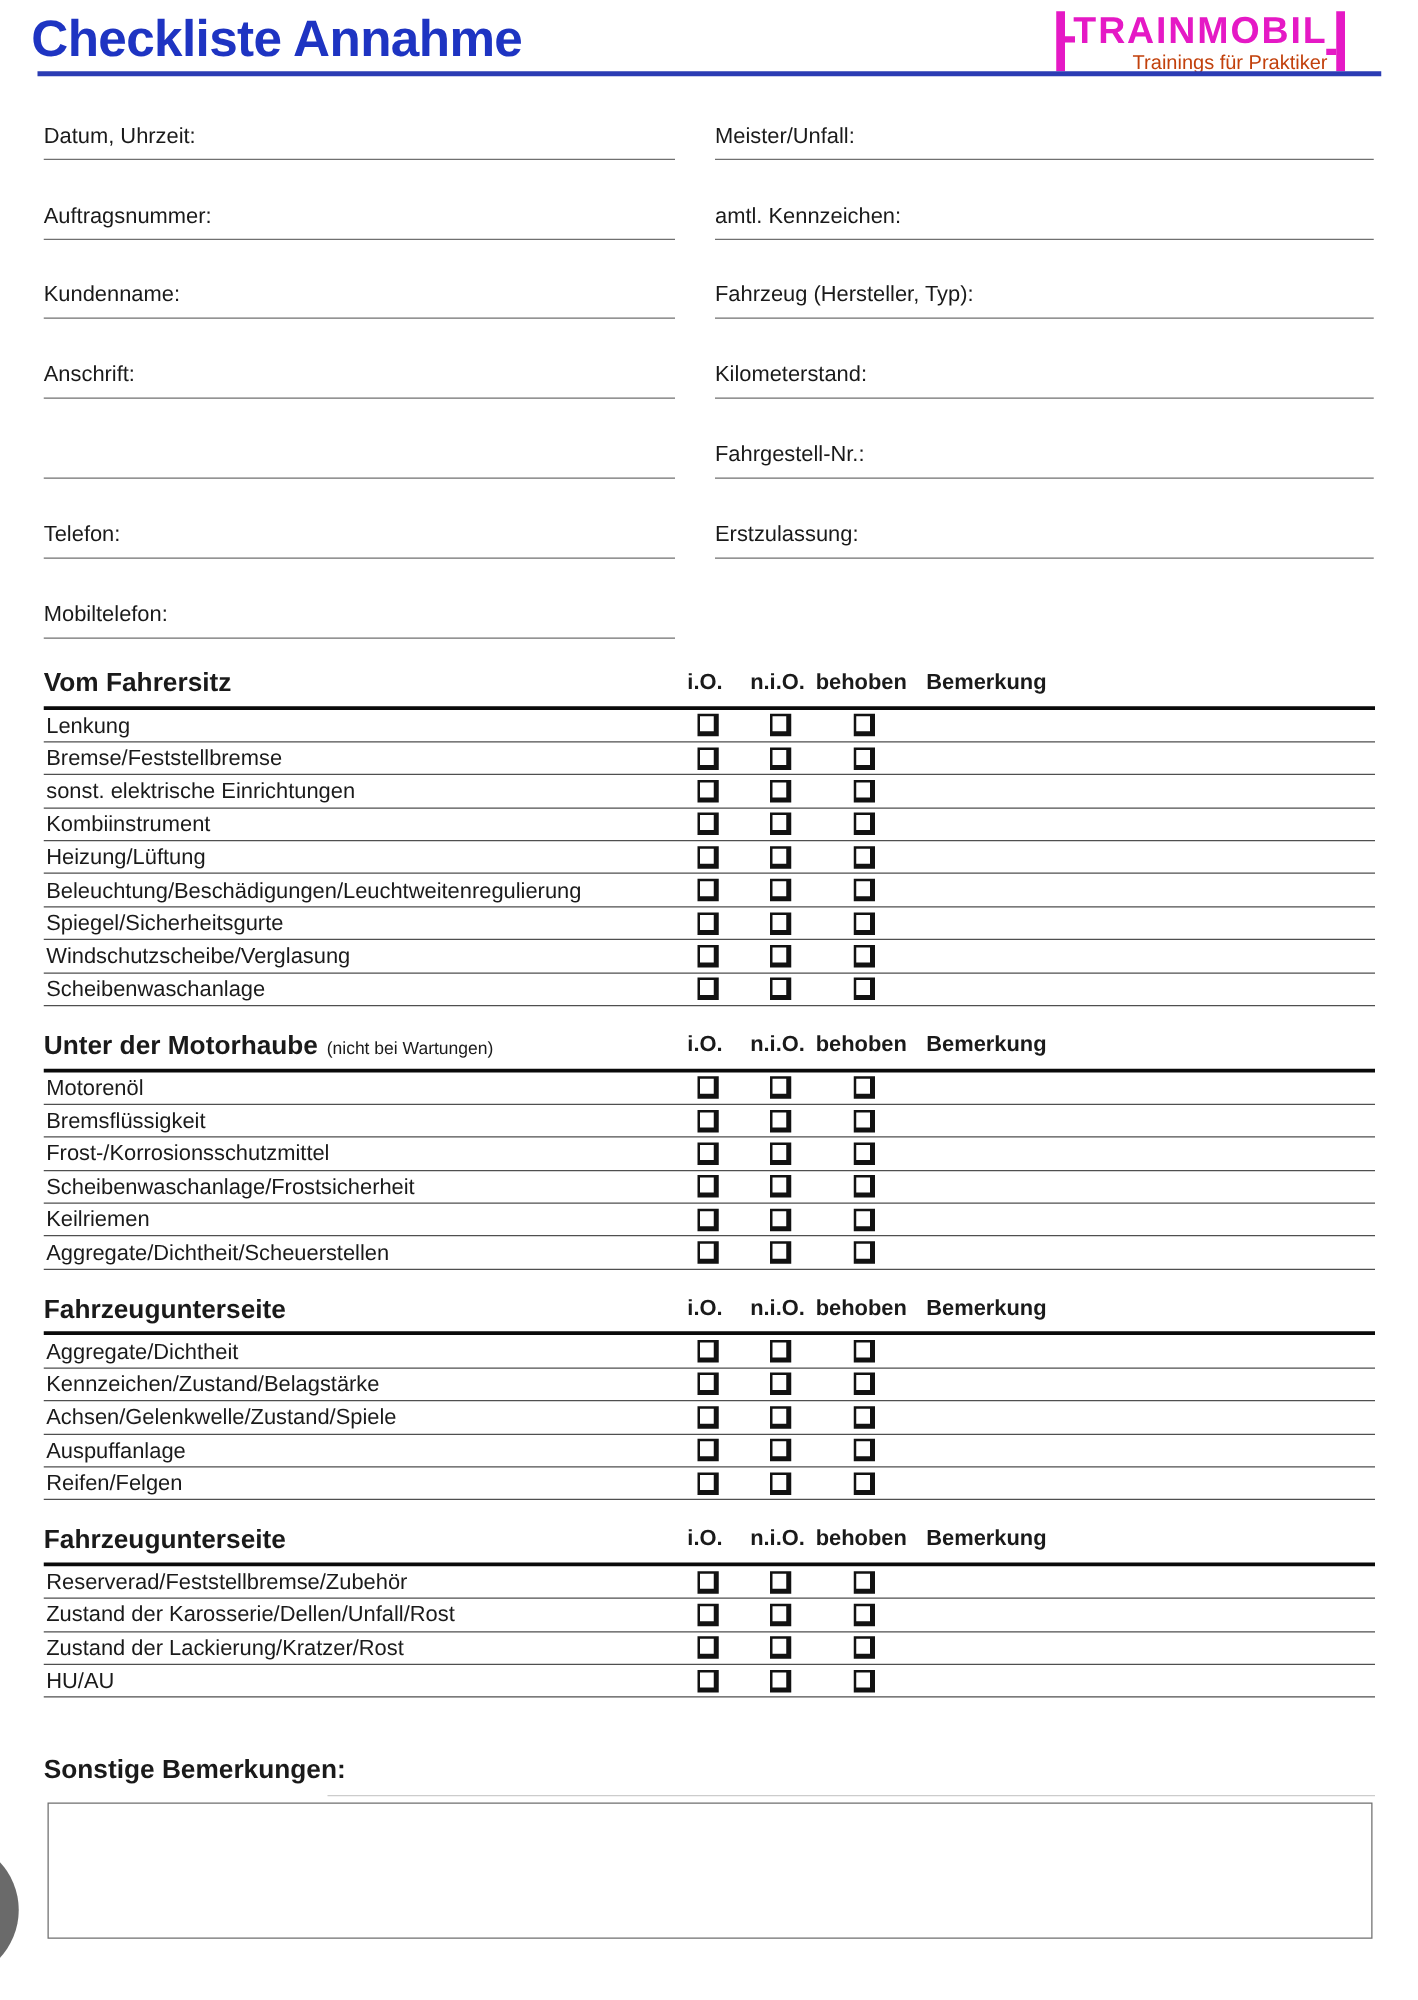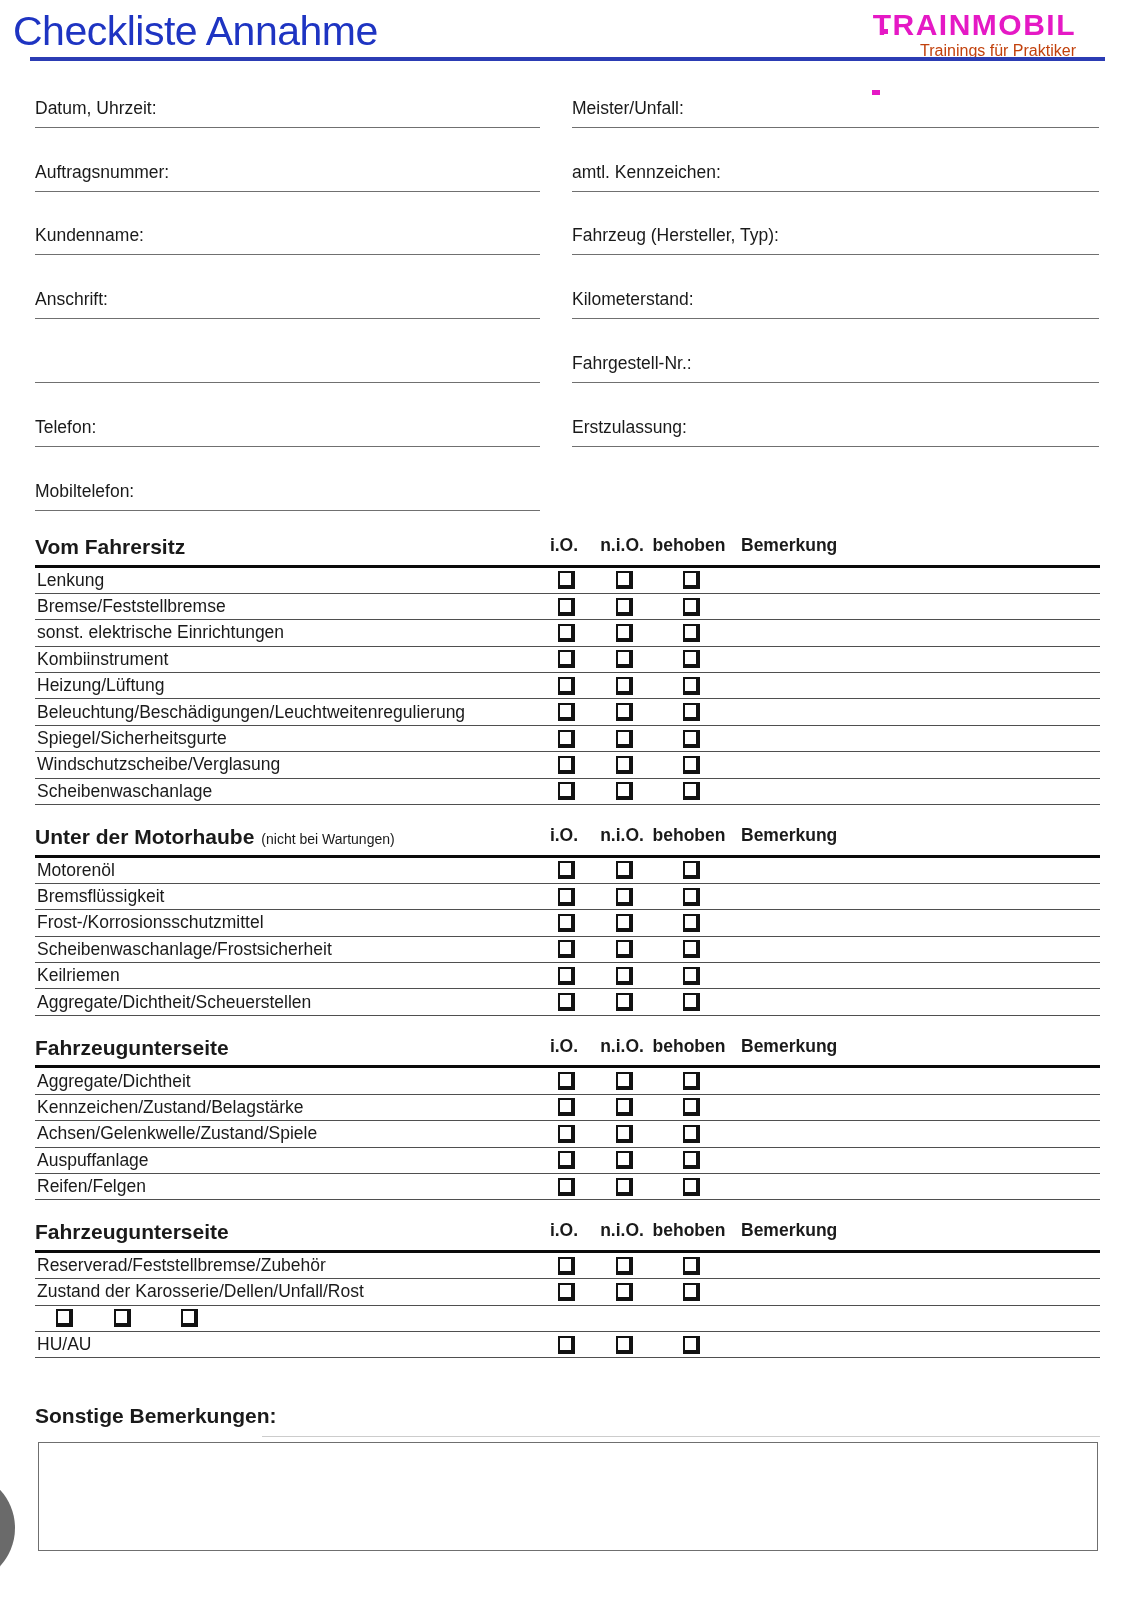--- a/index.html
+++ b/index.html
@@ -4,27 +4,27 @@
 <style>
   html,body { margin:0; padding:0; }
   body {
     width:1134px; height:1600px; position:relative; overflow:hidden;
     background:#ffffff; color:#1a1a1a;
     font-family:"Liberation Sans", sans-serif;
   }
 
   
   .page-title {
-    position:absolute; left:13px; top:8px;
-    font-size:41px; font-weight:normal; letter-spacing:-0.5px;
+    position:absolute; left:25px; top:8px;
+    font-size:41px; font-weight:bold; letter-spacing:-0.5px;
     color:#1e34c2; white-space:nowrap;
   }
   .logo {
     position:absolute; right:58px; top:9px;
-    display:flex; align-items:stretch; height:48px;flex-direction:column;
+    display:flex; align-items:stretch; height:48px;
   }
   .logo-bar { width:7px; background:#e519c5; position:relative; }
   .logo-bar.left  { margin-right:7px; }
   .logo-bar.right { margin-left:7px; }
   .logo-bar.left::after  { content:""; position:absolute; right:-8px; top:20px; width:8px; height:5px; background:#e519c5; }
   .logo-bar.right::after { content:""; position:absolute; left:-8px;  top:30px; width:8px; height:5px; background:#e519c5; }
   .logo-text { display:flex; flex-direction:column; align-items:flex-end; justify-content:flex-start; }
   .brand   { font-size:30px; font-weight:bold; color:#e519c5; letter-spacing:1.5px; line-height:1.05; white-space:nowrap; }
   .tagline { font-size:16px; color:#c2410c; margin-top:1px; white-space:nowrap; }
   .title-rule { position:absolute; left:30px; top:57px; width:1075px; height:4px; background:#2b3cb4; }
@@ -509,20 +509,21 @@
           </span>
     <span class="c2">
             <span class="checkbox"></span>
           </span>
     <span class="c3">
             <span class="checkbox"></span>
           </span>
     <span class="bem-cell"></span>
   </div>
         <div class="item-row">
+    <span class="item-label">Zustand der Lackierung/Kratzer/Rost</span>
     <span class="c1">
             <span class="checkbox"></span>
           </span>
     <span class="c2">
             <span class="checkbox"></span>
           </span>
     <span class="c3">
             <span class="checkbox"></span>
           </span>
     <span class="bem-cell"></span>

